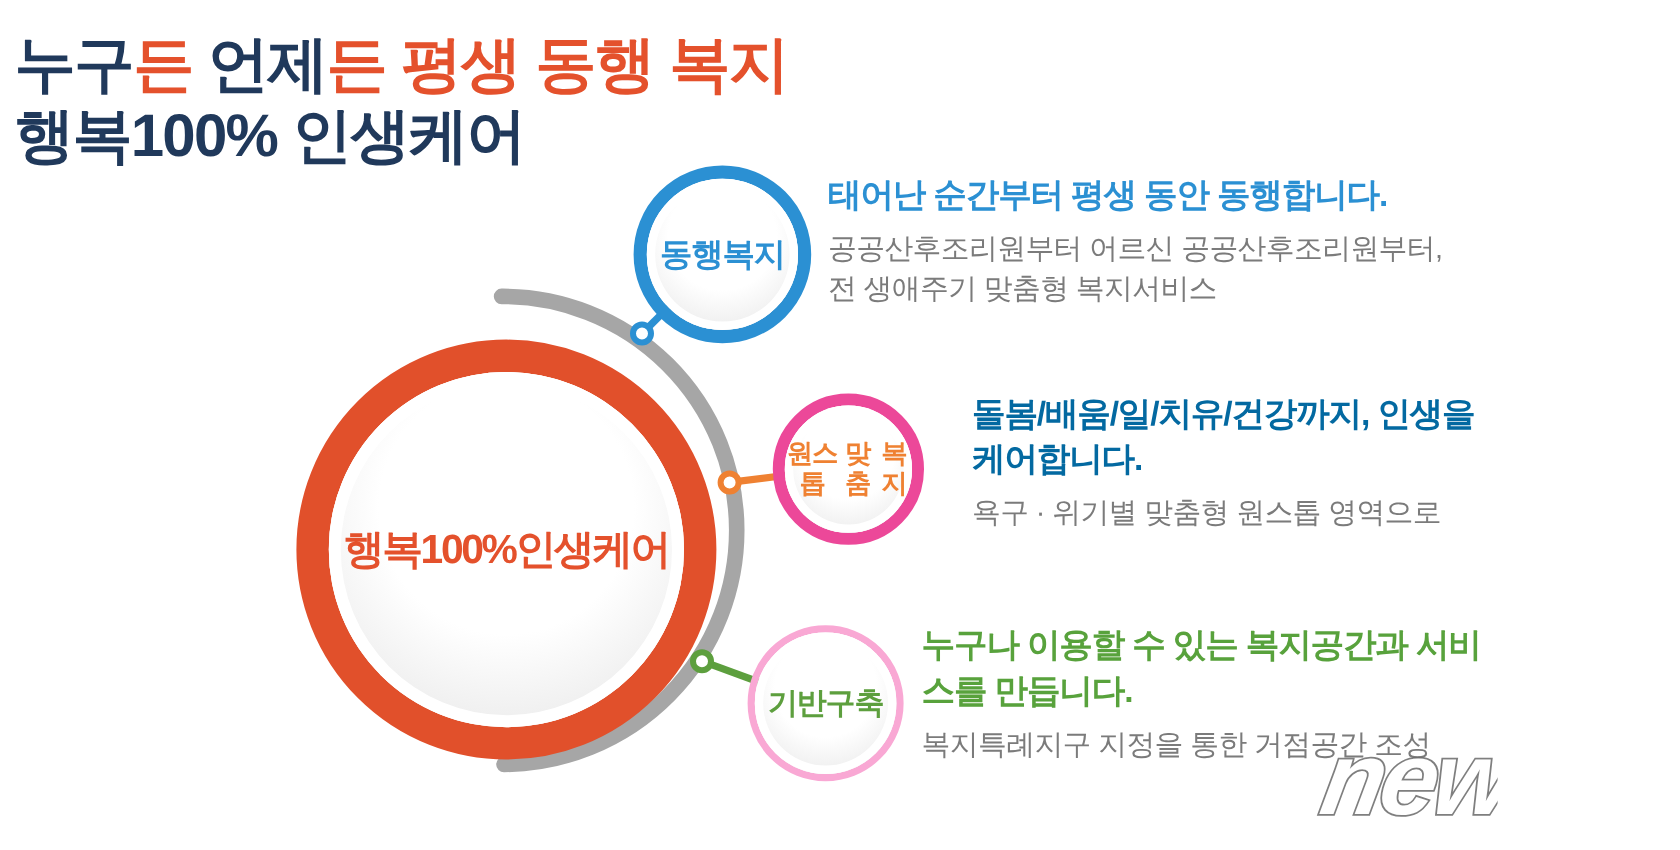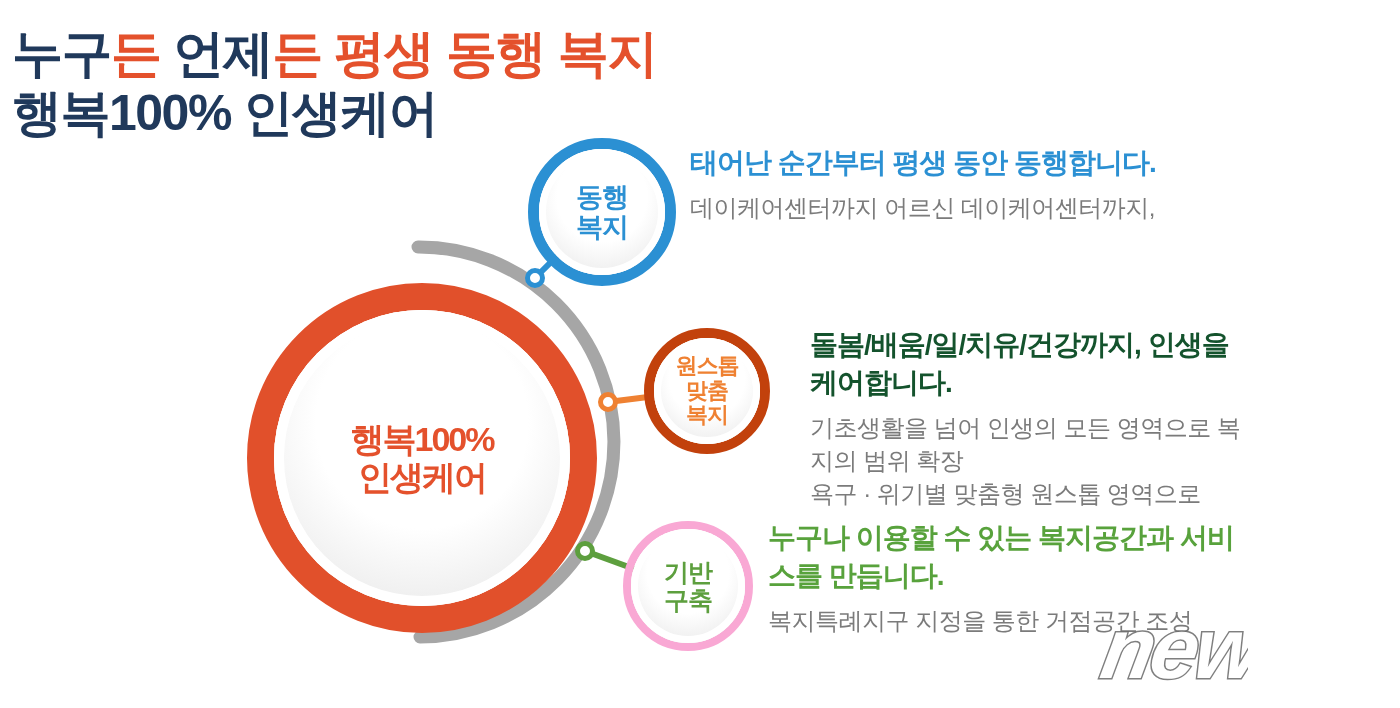--- a/index.html
+++ b/index.html
@@ -15,41 +15,41 @@
   .title-line2 { font-size:50px; font-weight:800; letter-spacing:-1.5px; color:#20395b; line-height:1.1; }
 
   
   .connector-layer { position:absolute; left:0; top:0; width:1400px; height:708px; }
 
   
   .node { position:absolute; border-radius:50%; display:flex; align-items:center; justify-content:center; }
   .node-inner { position:absolute; inset:0; border-radius:50%;
      background:radial-gradient(circle at 50% 38%, #ffffff 45%, #e2e2e2 100%);
      box-shadow:inset 0 0 0 7px #ffffff;
-     display:flex; flex-direction:column; align-items:center; justify-content:center; text-align:center; }
+     display:flex; flex-direction:row; align-items:center; justify-content:center; text-align:center; }
 
   .center-circle { left:247px; top:283px; width:350px; height:350px; border:27px solid #e1502b; }
   .center-circle .node-inner { box-shadow:inset 0 0 0 10px #ffffff; }
   .center-label { font-size:34px; font-weight:800; letter-spacing:-2px; color:#e4512c; line-height:1.12; }
 
   .node-blue   { left:528px; top:138px; width:148px; height:148px; border:11px solid #2b90d3; }
   .node-blue   .node-label { font-size:27px; font-weight:800; color:#2b90d3; line-height:1.12; letter-spacing:-1px; }
-  .node-orange { left:644px; top:328px; width:126px; height:126px; border:10px solid #c2410c; }
+  .node-orange { left:644px; top:328px; width:126px; height:126px; border:10px solid #ec4899; }
   .node-orange .node-label { font-size:22px; font-weight:800; color:#ef8132; line-height:1.12; letter-spacing:-1px; }
-  .node-green  { left:623px; top:521px; width:130px; height:130px; border:8px solid #f9a8d4; }
+  .node-green  { left:623px; top:521px; width:130px; height:130px; border:6px solid #f9a8d4; }
   .node-green  .node-label { font-size:25px; font-weight:800; color:#5d9f3e; line-height:1.12; letter-spacing:-1px; }
 
   
   .section { position:absolute; }
   .section .heading { font-size:28px; font-weight:800; letter-spacing:-1px; margin-bottom:9px; }
   .section .body-line { font-size:24px; color:#7b7b7b; letter-spacing:-0.5px; line-height:33px; }
   .section-1 { left:690px; top:144px; }
   .section-1 .heading { color:#2b90d3; }
   .section-2 { left:810px; top:326px; }
-  .section-2 .heading { color:#14532d; }
+  .section-2 .heading { color:#0369a1; }
   .section-3 { left:768px; top:519px; }
   .section-3 .heading { color:#58a23c; }
 
   
   .watermark { position:absolute; left:1038px; top:576px; width:372px; height:132px; opacity:0.88; }
 </style>
 </head>
 <body>
 
 <div class="canvas">
@@ -96,26 +96,26 @@
 
   <div class="node node-green">
     <div class="node-inner">
       <div class="node-label">기반</div>
       <div class="node-label">구축</div>
     </div>
   </div>
 
   <div class="section section-1">
     <div class="heading">태어난 순간부터 평생 동안 동행합니다.</div>
-    <div class="body-line">데이케어센터까지 어르신 데이케어센터까지,</div>
+    <div class="body-line">공공산후조리원부터 어르신 공공산후조리원부터,</div>
+    <div class="body-line">전 생애주기 맞춤형 복지서비스</div>
   </div>
 
   <div class="section section-2">
     <div class="heading">돌봄/배움/일/치유/건강까지, 인생을 케어합니다.</div>
-    <div class="body-line">기초생활을 넘어 인생의 모든 영역으로 복지의 범위 확장</div>
     <div class="body-line">욕구 · 위기별 맞춤형 원스톱 영역으로</div>
   </div>
 
   <div class="section section-3">
     <div class="heading">누구나 이용할 수 있는 복지공간과 서비스를 만듭니다.</div>
     <div class="body-line">복지특례지구 지정을 통한 거점공간 조성</div>
   </div>
 
   <svg class="watermark" viewBox="0 0 372 132" xmlns="http://www.w3.org/2000/svg" aria-hidden="true">
     <g transform="skewX(-10)">

